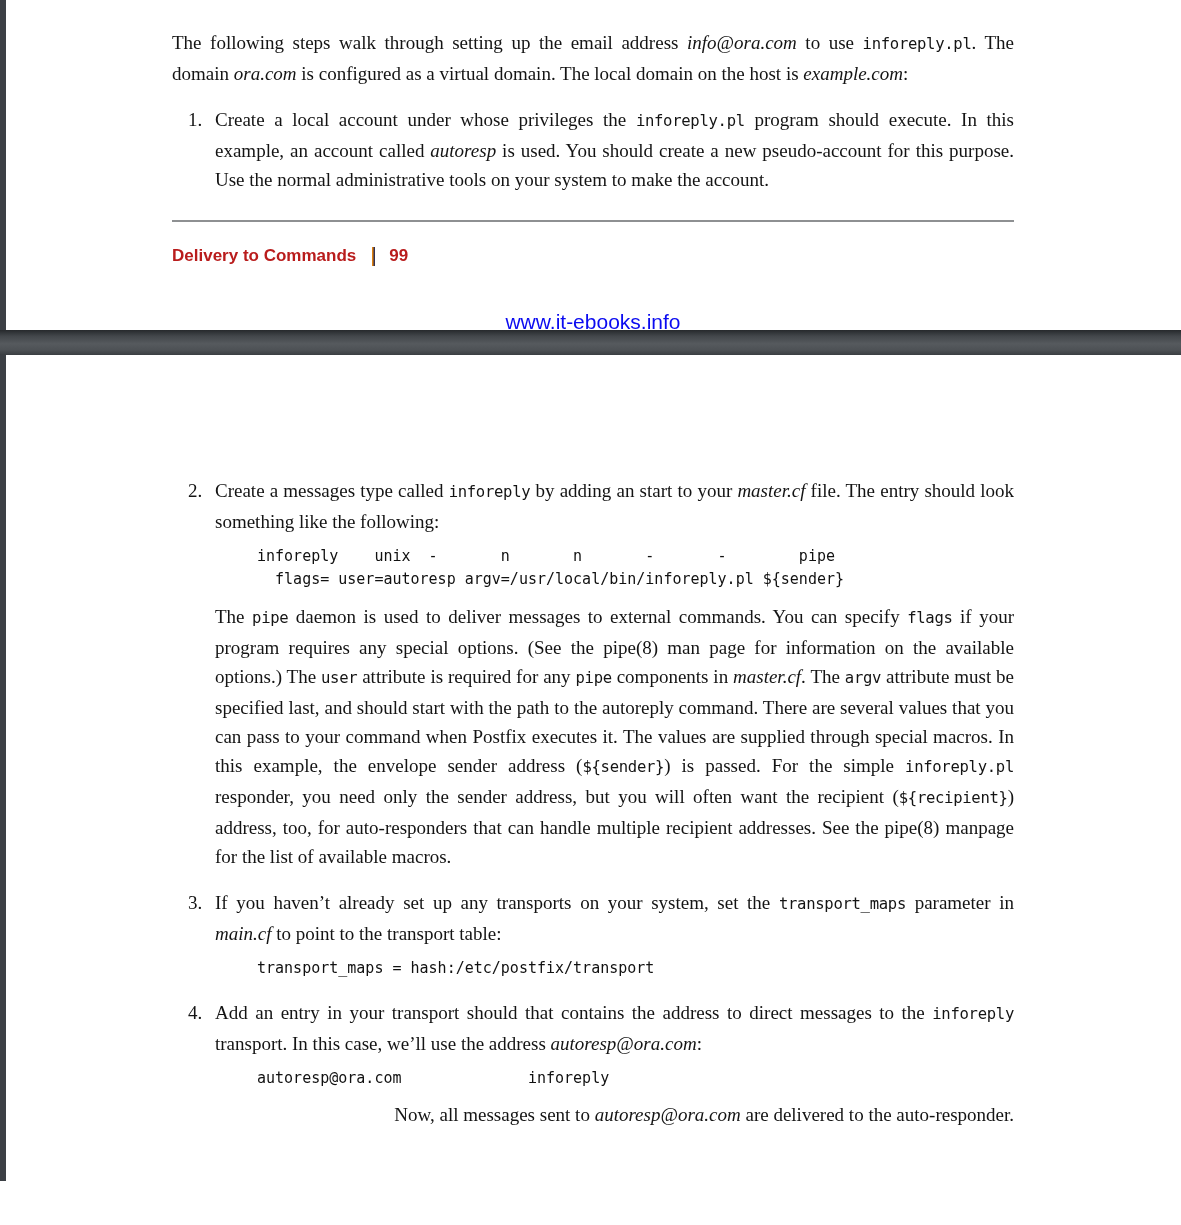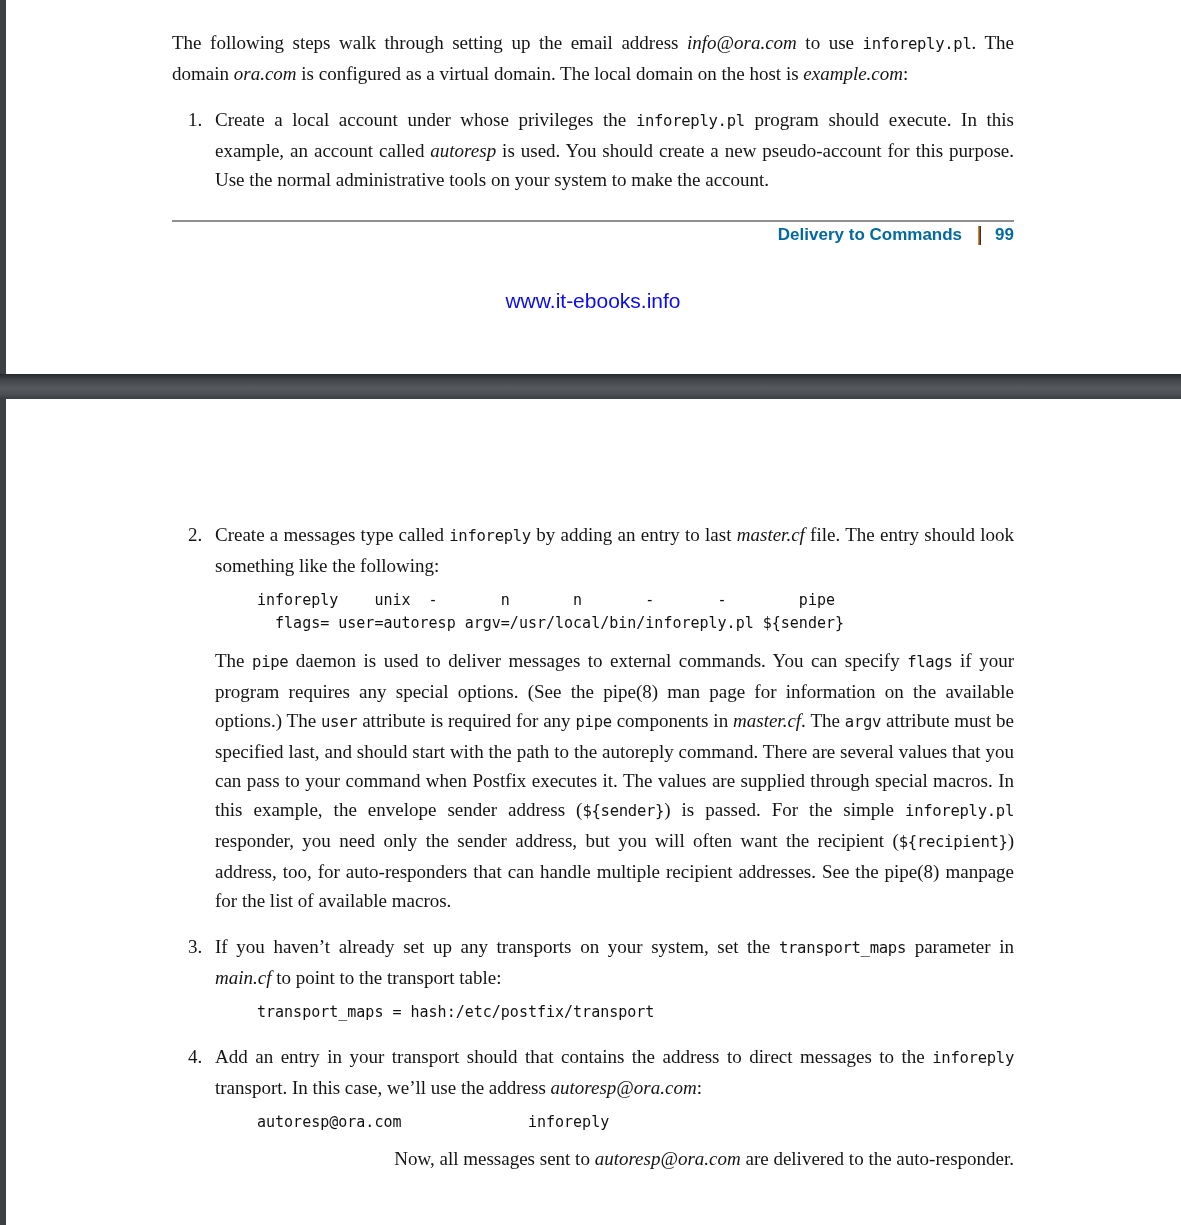--- a/index.html
+++ b/index.html
@@ -14,21 +14,21 @@
     position: relative;
     background: #ffffff;
     width: 1181px;
   }
   .page-edge {
     position: absolute;
     left: 0; top: 0; bottom: 0;
     width: 6px;
     background: #3c4045;
   }
-  #page1 { height: 374px; overflow: hidden; }
+  #page1 { height: 330px; overflow: hidden; }
   #page2 { height: 826px; overflow: hidden; }
 
   .page-break-band {
     width: 1181px;
     height: 25px;
     background: linear-gradient(180deg, #26292c 0%, #43474b 25%, #565a5e 55%, #4d5155 80%, #3a3e42 100%);
   }
 
   .content {
     padding-left: 172px;
@@ -76,28 +76,28 @@
 
   .para-after { margin-top: 11px; }
   .closing-line { margin-top: 9px; text-align: right; }
 
   .footer-rule {
     margin-top: 26px;
     height: 2px;
     background: #8e9092;
   }
   .footer-row {
-    margin-top: 3px;
+    margin-top: 24px;
     display: flex;
-    justify-content: flex-end;
+    justify-content: flex-start;
     align-items: center;
     font-family: "Liberation Sans", sans-serif;
     font-weight: bold;
     font-size: 17px;
-    color: #0369a1;
+    color: #b91c1c;
   }
   .footer-sep {
     display: inline-block;
     width: 3px;
     height: 19px;
     margin: 0 14px 0 16px;
     background: linear-gradient(90deg, #e0820f 0%, #e0820f 45%, #303052 55%, #303052 100%);
   }
 
   .watermark-row {
@@ -141,21 +141,21 @@
 
 <div class="page-break-band"></div>
 
 <div class="page" id="page2">
   <div class="page-edge"></div>
   <div class="content">
 
     <div class="list-item" style="margin-top:0;">
       <div class="list-num">2.</div>
       <div class="list-body">
-        <div class="body-text"><span class="seg-r">Create a messages type called </span><span class="seg-m">inforeply</span><span class="seg-r"> by adding an entry to last </span><span class="seg-i">master.cf</span><span class="seg-r"> file. The entry should look something like the following:</span></div>
+        <div class="body-text"><span class="seg-r">Create a messages type called </span><span class="seg-m">inforeply</span><span class="seg-r"> by adding an start to your </span><span class="seg-i">master.cf</span><span class="seg-r"> file. The entry should look something like the following:</span></div>
         <div class="code-block">inforeply    unix  -       n       n       -       -        pipe
   flags= user=autoresp argv=/usr/local/bin/inforeply.pl ${sender}</div>
         <div class="body-text para-after"><span class="seg-r">The </span><span class="seg-m">pipe</span><span class="seg-r"> daemon is used to deliver messages to external commands. You can specify </span><span class="seg-m">flags</span><span class="seg-r"> if your program requires any special options. (See the pipe(8) man page for information on the available options.) The </span><span class="seg-m">user</span><span class="seg-r"> attribute is required for any </span><span class="seg-m">pipe</span><span class="seg-r"> components in </span><span class="seg-i">master.cf</span><span class="seg-r">. The </span><span class="seg-m">argv</span><span class="seg-r"> attribute must be specified last, and should start with the path to the autoreply command. There are several values that you can pass to your command when Postfix executes it. The values are supplied through special macros. In this example, the envelope sender address (</span><span class="seg-m">${sender}</span><span class="seg-r">) is passed. For the simple </span><span class="seg-m">inforeply.pl</span><span class="seg-r"> responder, you need only the sender address, but you will often want the recipient (</span><span class="seg-m">${recipient}</span><span class="seg-r">) address, too, for auto-responders that can handle multiple recipient addresses. See the pipe(8) manpage for the list of available macros.</span></div>
       </div>
     </div>
 
     <div class="list-item">
       <div class="list-num">3.</div>
       <div class="list-body">
         <div class="body-text"><span class="seg-r">If you haven’t already set up any transports on your system, set the </span><span class="seg-m">transport_maps</span><span class="seg-r"> parameter in </span><span class="seg-i">main.cf</span><span class="seg-r"> to point to the transport table:</span></div>

